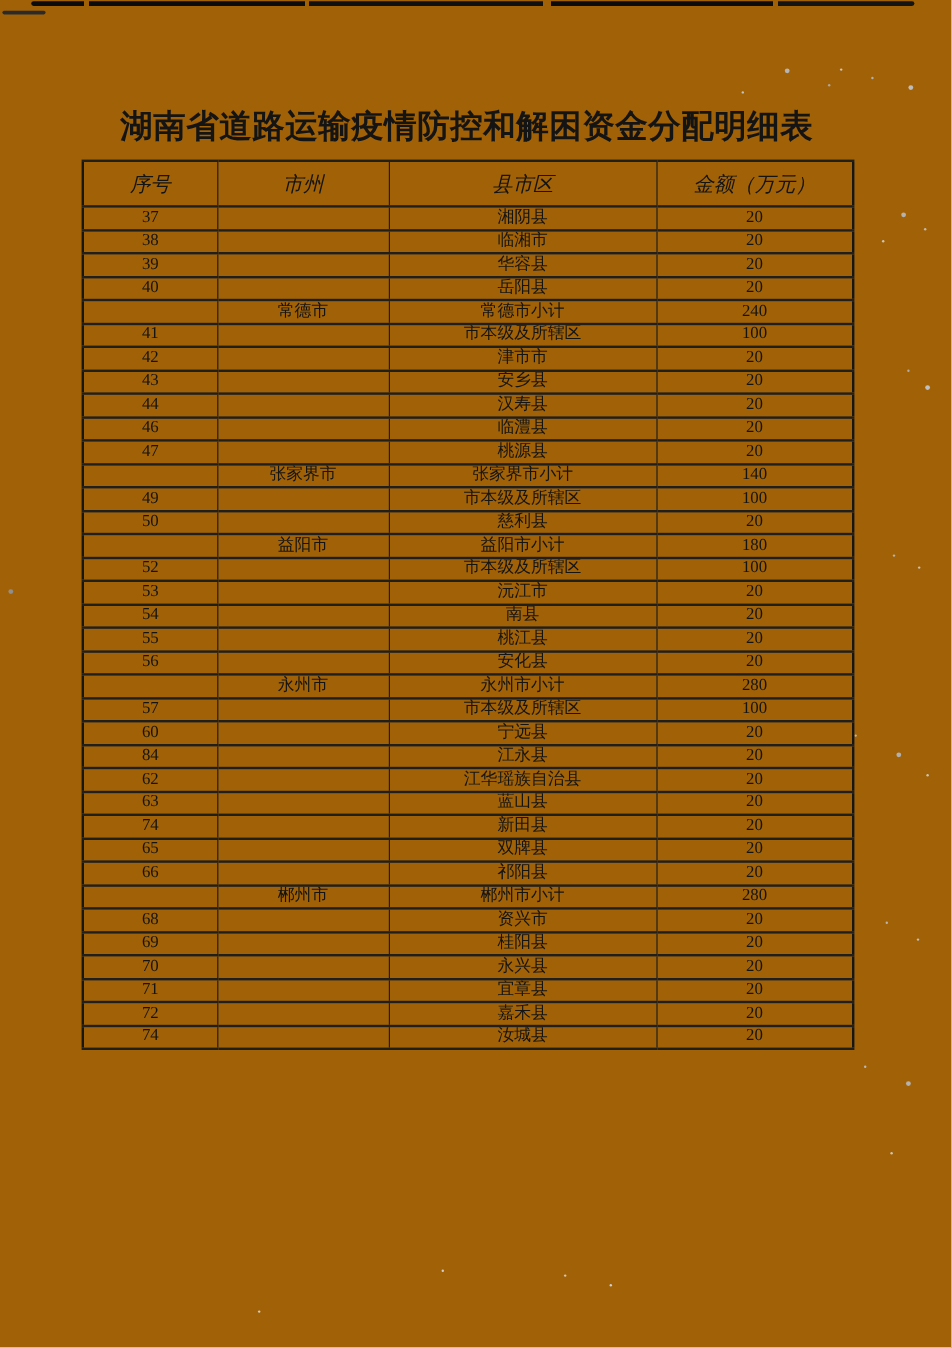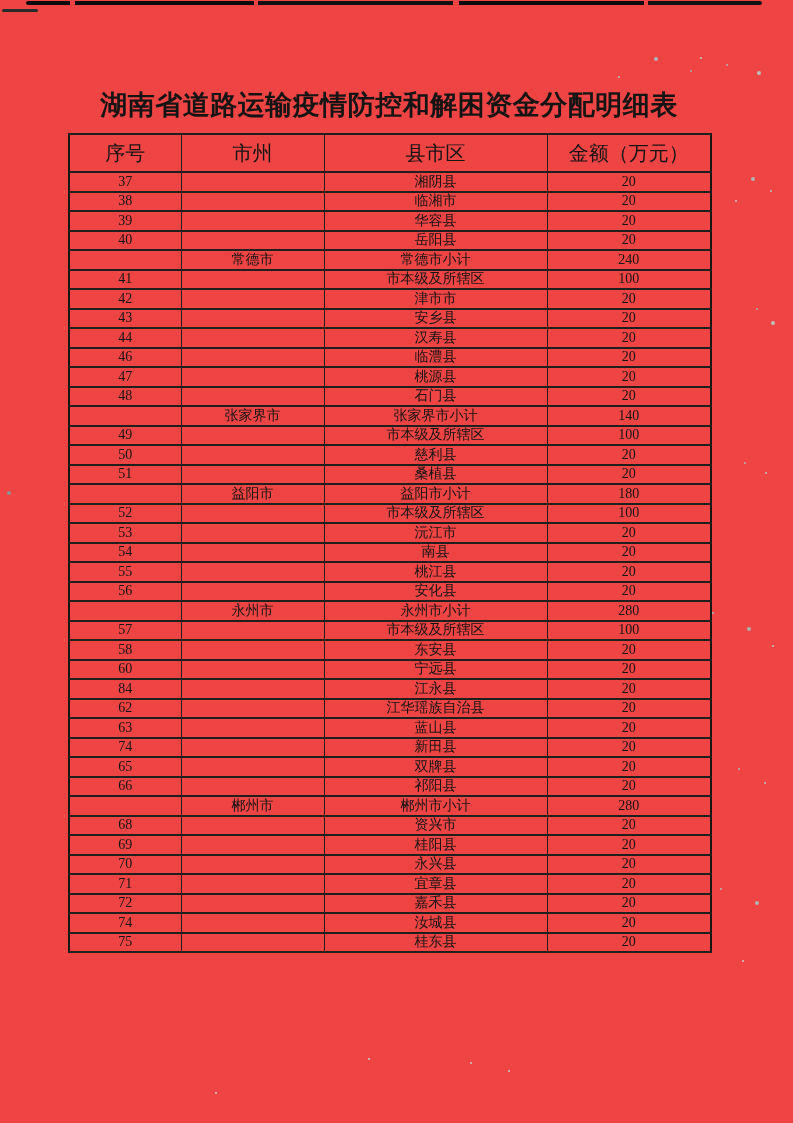--- a/index.html
+++ b/index.html
@@ -6,21 +6,21 @@
     margin: 0;
     padding: 0;
     background: #ffffff;
     font-family: "Liberation Serif", "DejaVu Serif", serif;
     color: #141414;
   }
   .page {
     position: relative;
     width: 793px;
     height: 1123px;
-    background: #ef4444;
+    background: #a16207;
     overflow: hidden;
   }
   
   .scan-top-edge {
     position: absolute;
     top: 1px; left: 26px;
     width: 736px; height: 4px;
     background: linear-gradient(90deg,
       #0b0b0b 0 6%, transparent 6% 6.6%,
       #0b0b0b 6.6% 31%, transparent 31% 31.5%,
@@ -83,22 +83,23 @@
     border-top-width: 2px;
     border-bottom-width: 2px;
     text-align: center;
     vertical-align: middle;
     padding: 0;
     overflow: hidden;
     white-space: nowrap;
   }
   table.alloc th {
     height: 36px;
-    font-size: 20px;
+    font-size: 17px;
     font-weight: normal;
+    font-style: italic;
   }
   table.alloc td {
     height: 17.5px;
     font-size: 14px;
     line-height: 1;
   }
   td.c-amount, td.c-no { font-size: 14.5px; }
 </style>
 </head>
 <body>
@@ -198,26 +199,20 @@
       <td class="c-amount">20</td>
     </tr>
 
     <tr>
       <td class="c-no">47</td>
       <td class="c-city"></td>
       <td class="c-county">桃源县</td>
       <td class="c-amount">20</td>
     </tr>
 
-    <tr>
-      <td class="c-no">48</td>
-      <td class="c-city"></td>
-      <td class="c-county">石门县</td>
-      <td class="c-amount">20</td>
-    </tr>
 
     <tr>
       <td class="c-no"></td>
       <td class="c-city">张家界市</td>
       <td class="c-county">张家界市小计</td>
       <td class="c-amount">140</td>
     </tr>
 
     <tr>
       <td class="c-no">49</td>
@@ -226,26 +221,20 @@
       <td class="c-amount">100</td>
     </tr>
 
     <tr>
       <td class="c-no">50</td>
       <td class="c-city"></td>
       <td class="c-county">慈利县</td>
       <td class="c-amount">20</td>
     </tr>
 
-    <tr>
-      <td class="c-no">51</td>
-      <td class="c-city"></td>
-      <td class="c-county">桑植县</td>
-      <td class="c-amount">20</td>
-    </tr>
 
     <tr>
       <td class="c-no"></td>
       <td class="c-city">益阳市</td>
       <td class="c-county">益阳市小计</td>
       <td class="c-amount">180</td>
     </tr>
 
     <tr>
       <td class="c-no">52</td>
@@ -289,26 +278,20 @@
       <td class="c-amount">280</td>
     </tr>
 
     <tr>
       <td class="c-no">57</td>
       <td class="c-city"></td>
       <td class="c-county">市本级及所辖区</td>
       <td class="c-amount">100</td>
     </tr>
 
-    <tr>
-      <td class="c-no">58</td>
-      <td class="c-city"></td>
-      <td class="c-county">东安县</td>
-      <td class="c-amount">20</td>
-    </tr>
 
 
     <tr>
       <td class="c-no">60</td>
       <td class="c-city"></td>
       <td class="c-county">宁远县</td>
       <td class="c-amount">20</td>
     </tr>
 
     <tr>
@@ -397,22 +380,16 @@
     </tr>
 
 
     <tr>
       <td class="c-no">74</td>
       <td class="c-city"></td>
       <td class="c-county">汝城县</td>
       <td class="c-amount">20</td>
     </tr>
 
-    <tr>
-      <td class="c-no">75</td>
-      <td class="c-city"></td>
-      <td class="c-county">桂东县</td>
-      <td class="c-amount">20</td>
-    </tr>
   </tbody>
   </table>
 
 </div>
 
 </body></html>

